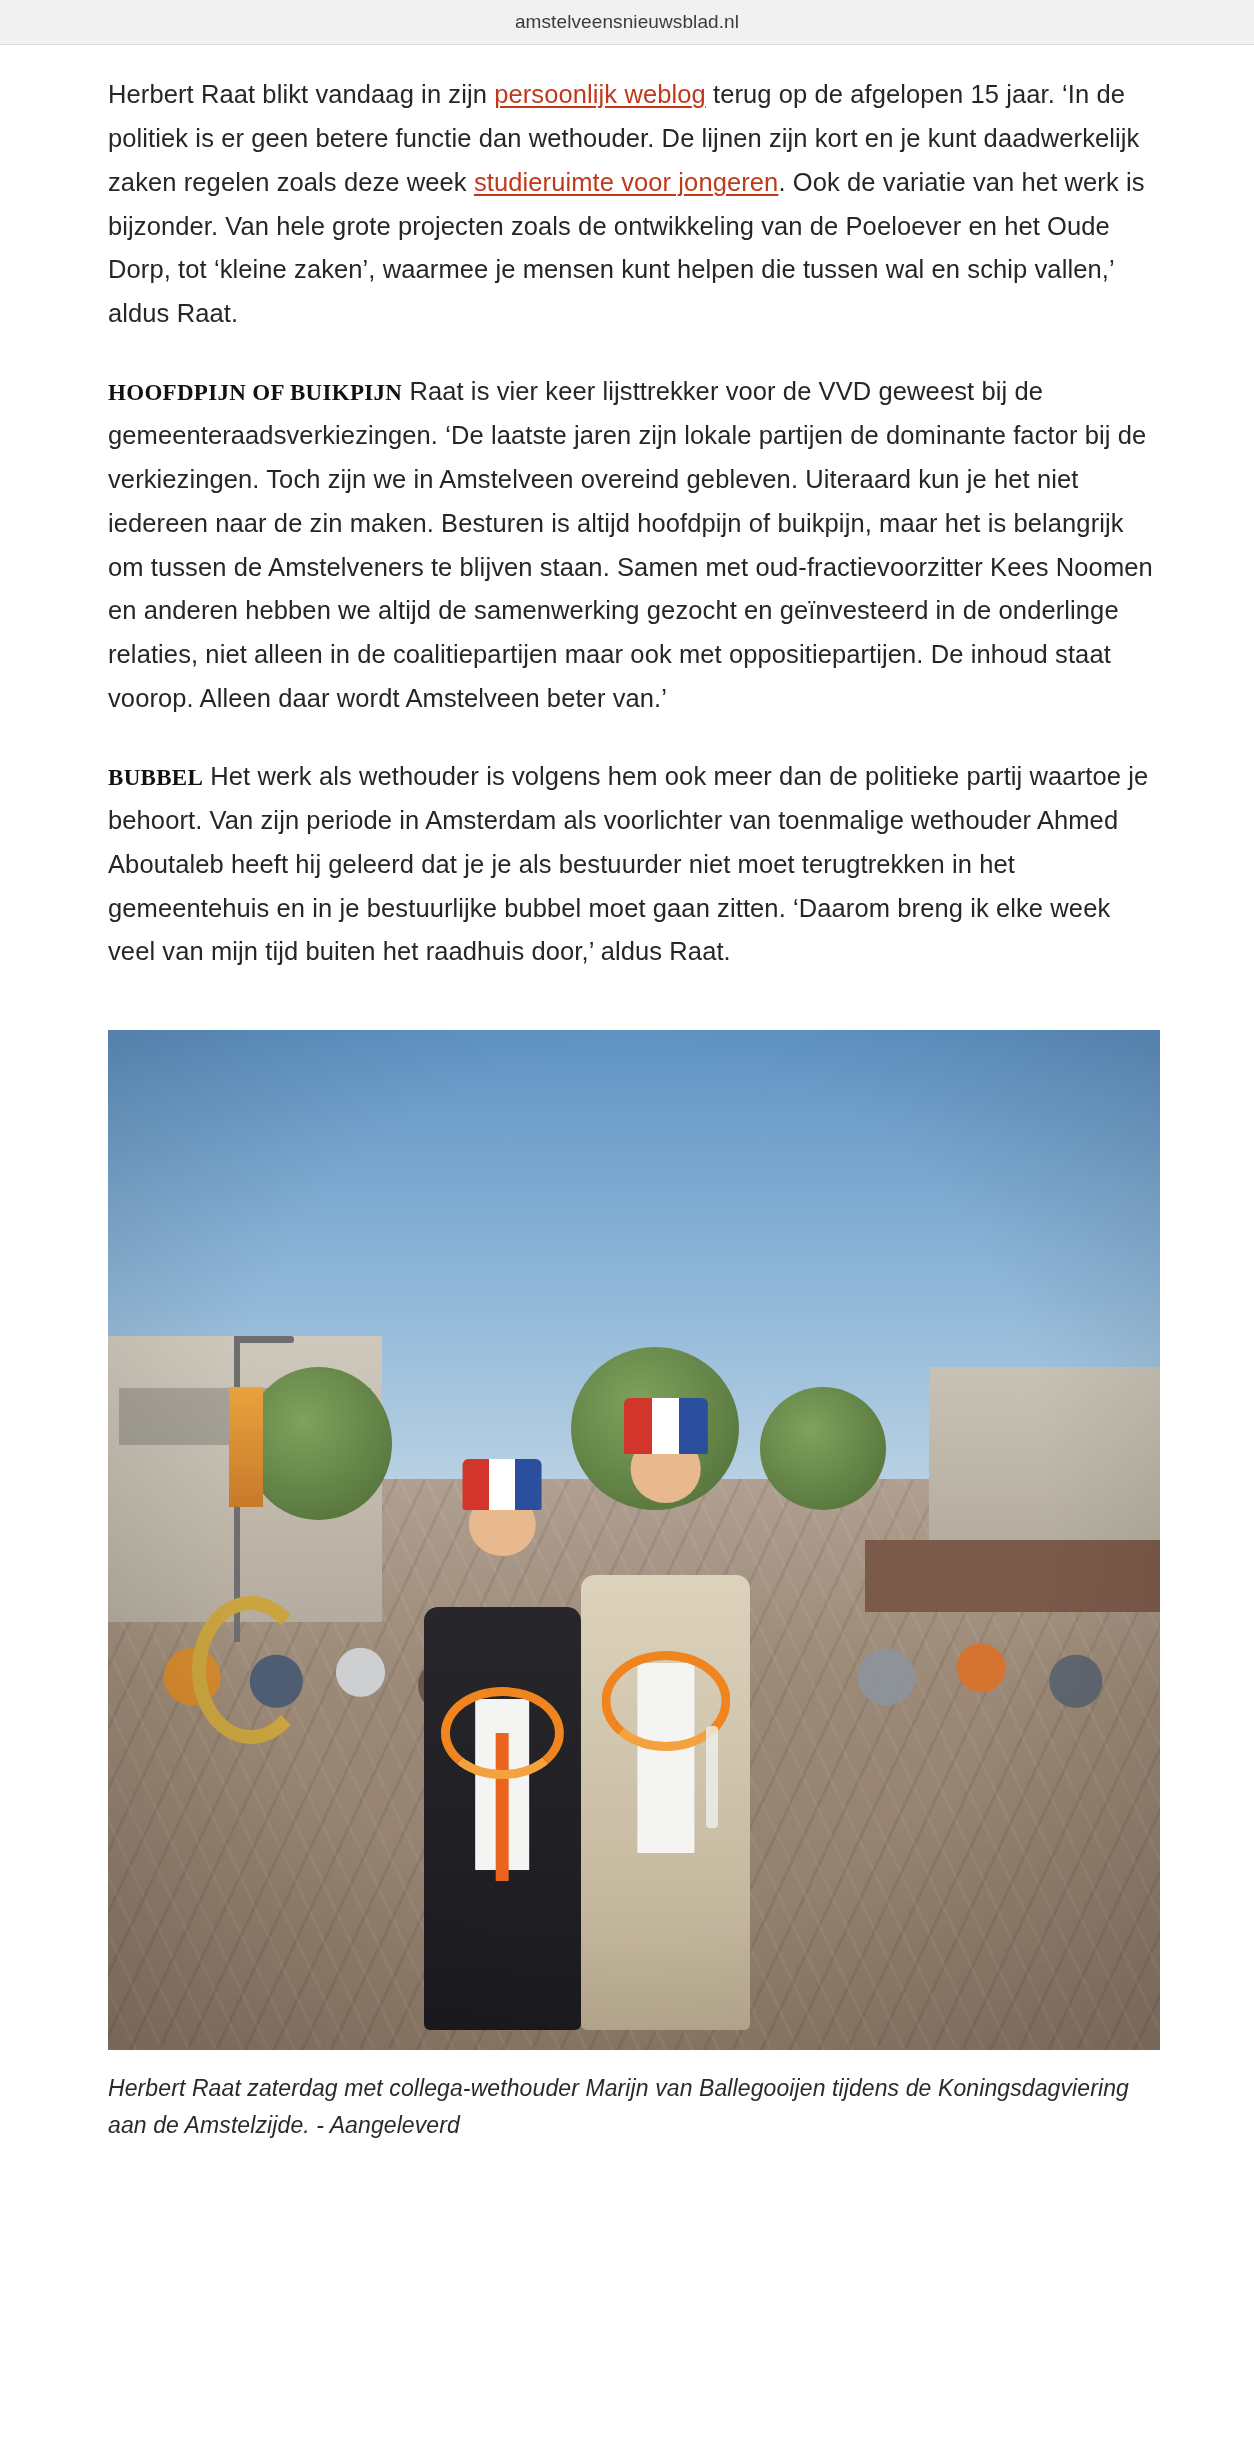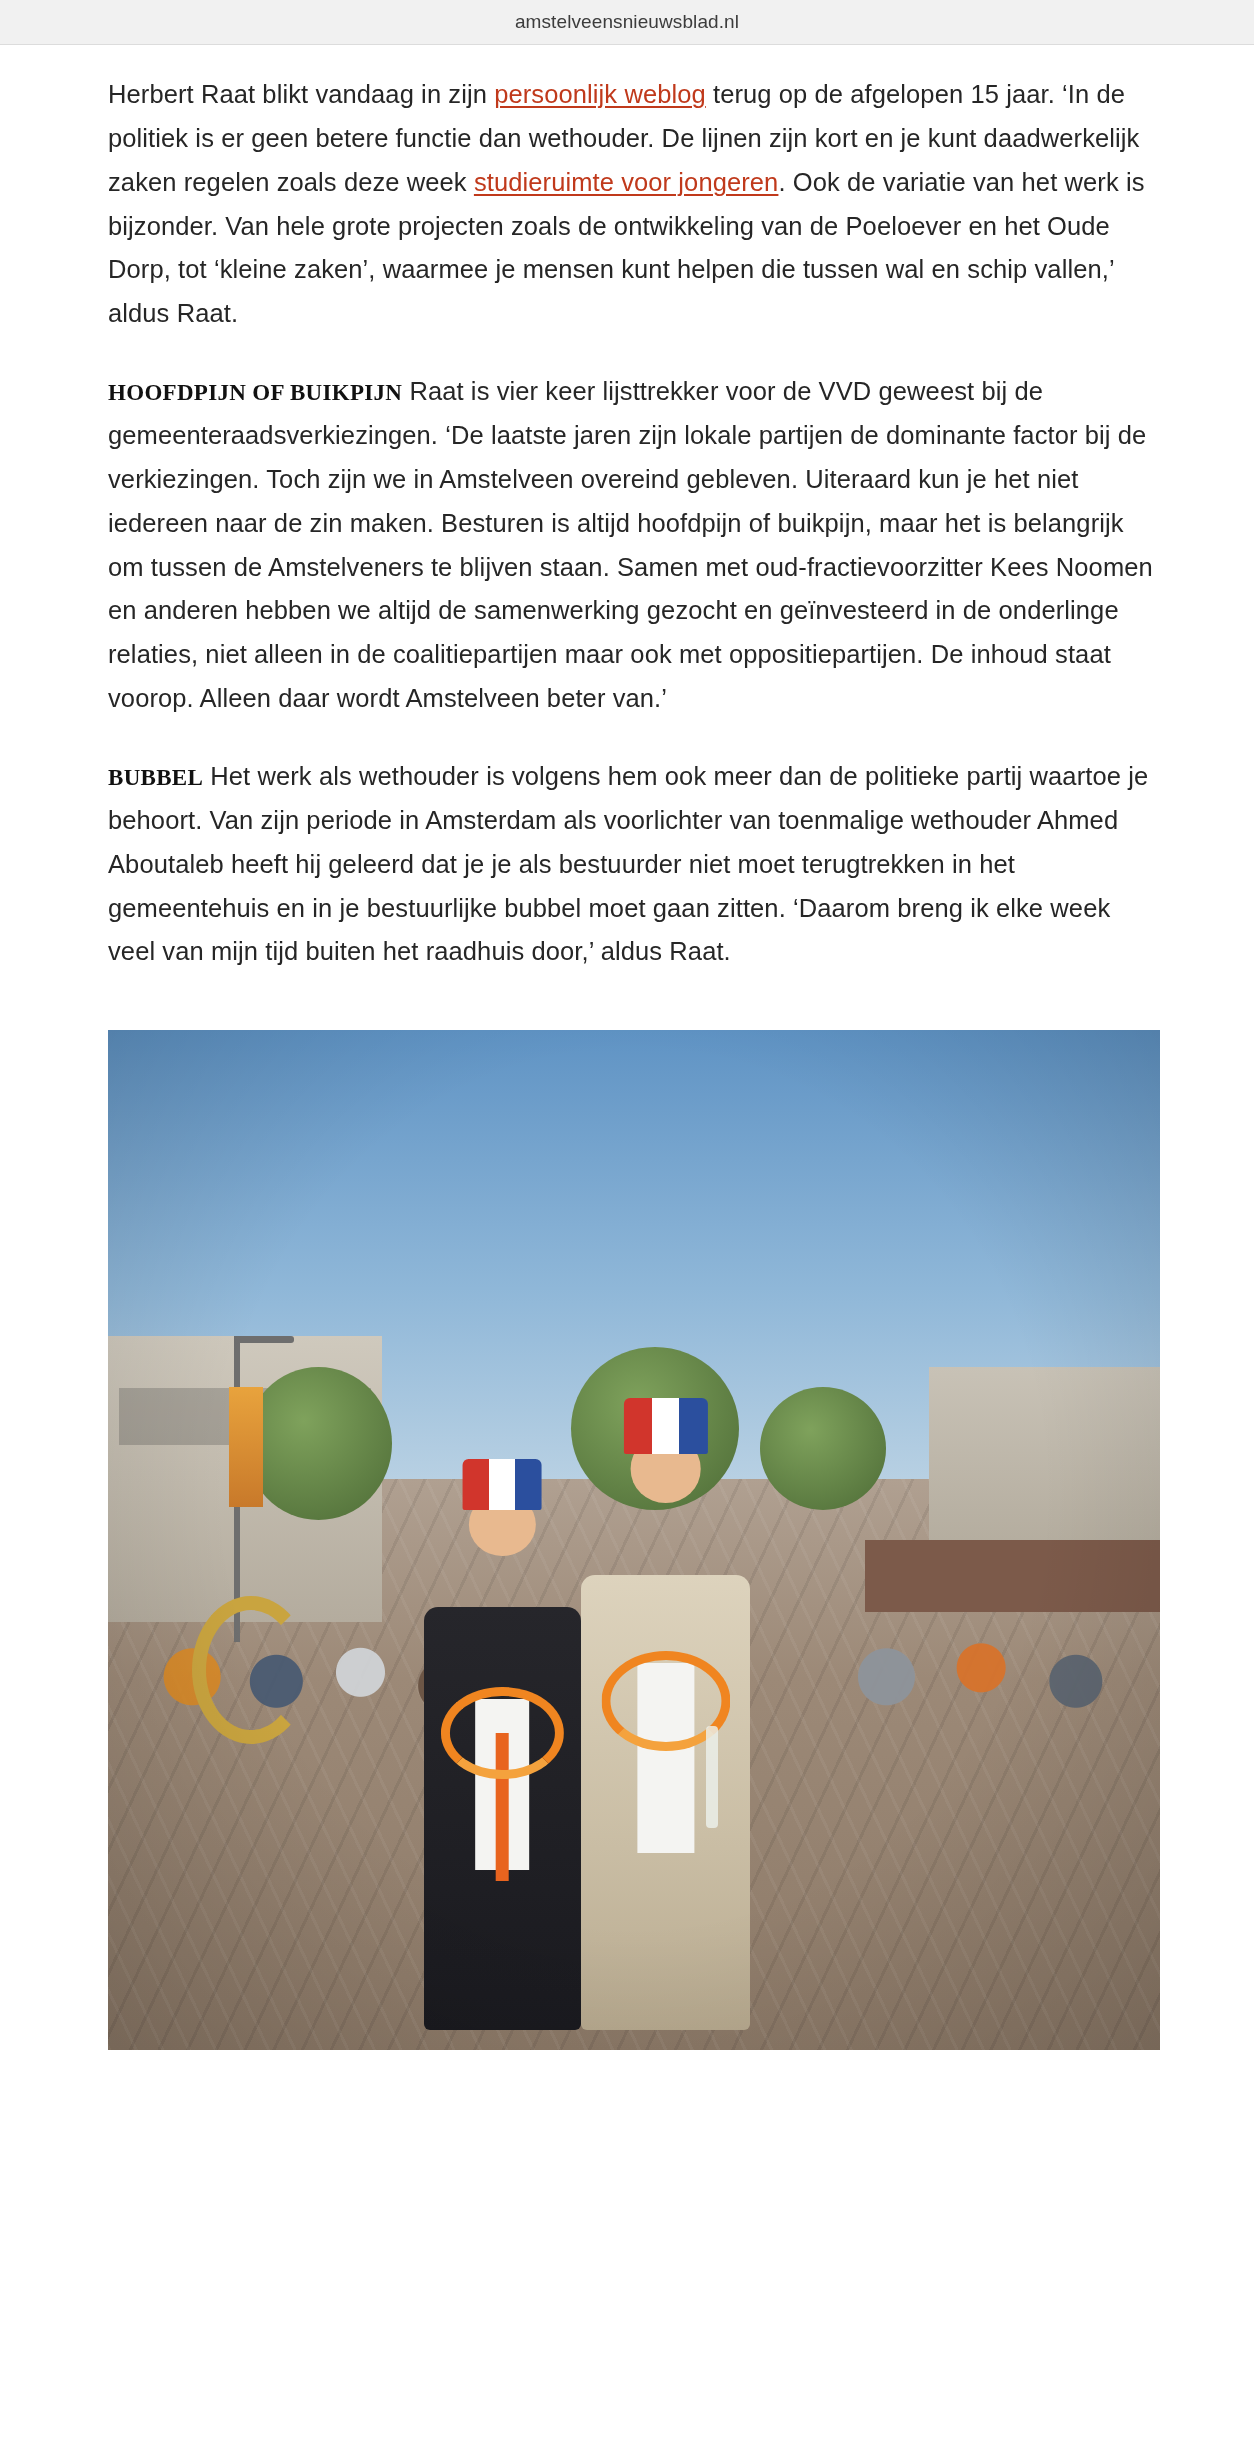--- a/index.html
+++ b/index.html
@@ -264,15 +264,16 @@
         <div class="jacket-light"></div>
         <div class="shirt-white"></div>
         <div class="lei"></div>
         <div class="bottle"></div>
         <div class="head"></div>
         <div class="hat"></div>
       </div>
 
       <div class="vignette"></div>
     </div>
+    <figcaption>Herbert Raat zaterdag met collega-wethouder Marijn van Ballegooijen tijdens de Koningsdagviering aan de Amstelzijde. - Aangeleverd</figcaption>
   </figure>
 
 </main>
 
 </body></html>

